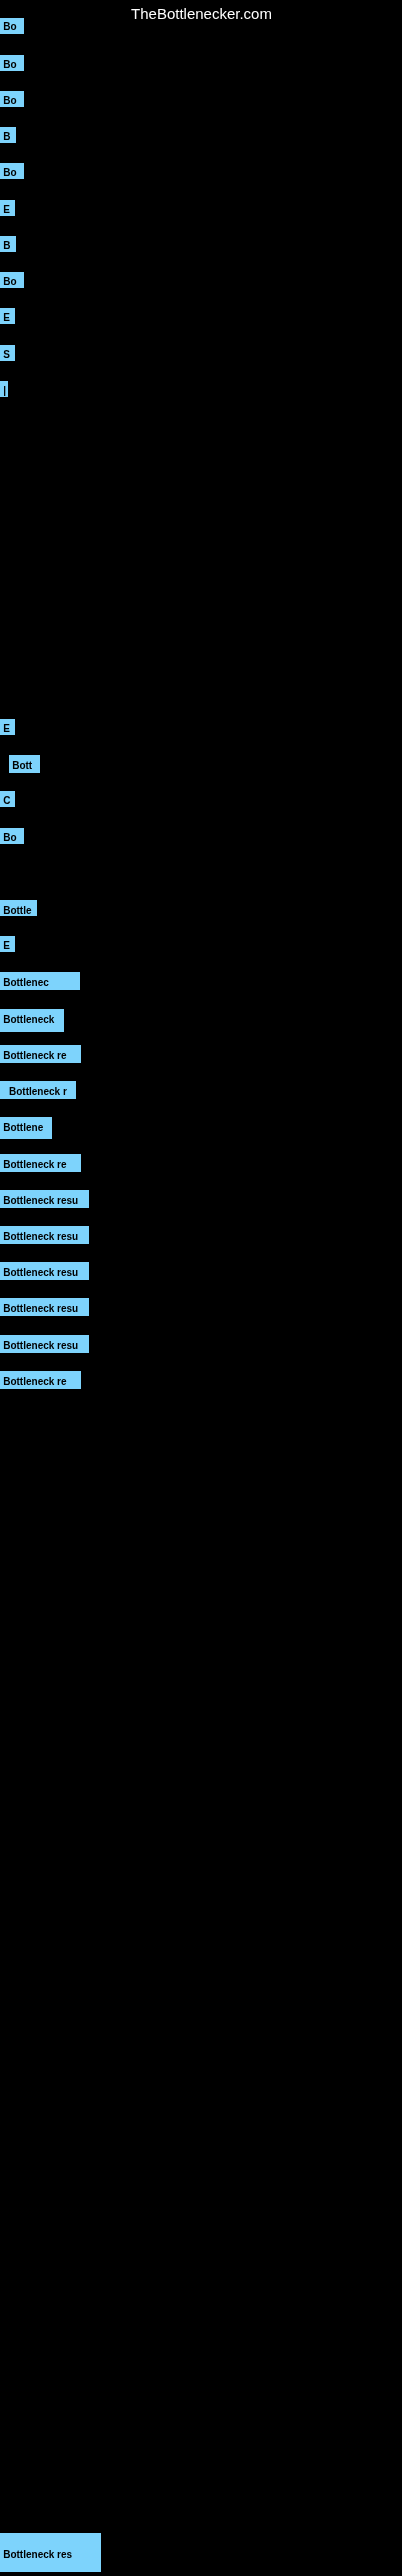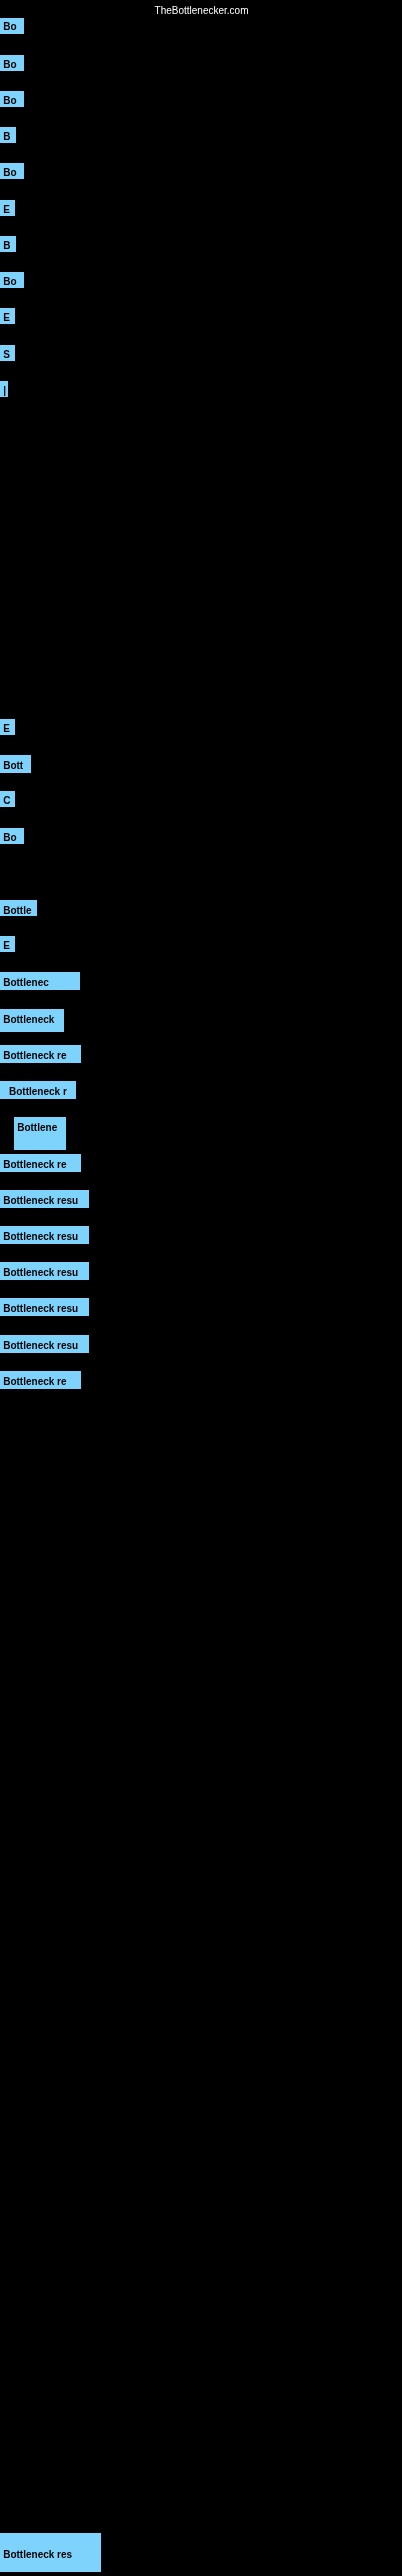--- a/index.html
+++ b/index.html
@@ -10,21 +10,21 @@
       font-family: Arial, sans-serif;
       position: relative;
       overflow-x: hidden;
     }
     .site-title {
       position: absolute;
       top: 4.8px;
       left: 50%;
       transform: translateX(-50%);
       color: #fff;
-      font-size: 10px;
+      font-size: 15px;
       white-space: nowrap;
     }
     .orange-label {
       position: absolute;
       background-color: #7dd3fc;
       color: #000;
       font-size: 10px;
       font-weight: bold;
       padding: 1.6px 3.2px;
       white-space: nowrap;
@@ -42,30 +42,30 @@
     <div class="orange-label" style="top: 91px; left: 0px; width: 24px; height: 16px; line-height: 16px;">Bo</div>
     <div class="orange-label" style="top: 127px; left: 0px; width: 16px; height: 16px; line-height: 16px;">B</div>
     <div class="orange-label" style="top: 163px; left: 0px; width: 24px; height: 16px; line-height: 16px;">Bo</div>
     <div class="orange-label" style="top: 200px; left: 0px; width: 14.5px; height: 16px; line-height: 16px;">E</div>
     <div class="orange-label" style="top: 236px; left: 0px; width: 16px; height: 16px; line-height: 16px;">B</div>
     <div class="orange-label" style="top: 272px; left: 0px; width: 24px; height: 16px; line-height: 16px;">Bo</div>
     <div class="orange-label" style="top: 308px; left: 0px; width: 14.5px; height: 16px; line-height: 16px;">E</div>
     <div class="orange-label" style="top: 345px; left: 0px; width: 14.5px; height: 16px; line-height: 16px;">S</div>
     <div class="orange-label" style="top: 381px; left: 0px; width: 8px; height: 16px; line-height: 16px;">|</div>
     <div class="orange-label" style="top: 719px; left: 0px; width: 14.5px; height: 16px; line-height: 16px;">E</div>
-    <div class="orange-label" style="top: 755px; left: 0px; width: 31px; height: 17.7px; line-height: 17.7px;">Bott</div>
+    <div class="orange-label" style="top: 755px; left: 9px; width: 31px; height: 17.7px; line-height: 17.7px;">Bott</div>
     <div class="orange-label" style="top: 791px; left: 0px; width: 14.5px; height: 16px; line-height: 16px;">C</div>
     <div class="orange-label" style="top: 828px; left: 0px; width: 24px; height: 16px; line-height: 16px;">Bo</div>
     <div class="orange-label" style="top: 900px; left: 0px; width: 37px; height: 16px; line-height: 17.7px;">Bottle</div>
     <div class="orange-label" style="top: 936px; left: 0px; width: 14.5px; height: 16px; line-height: 16px;">E</div>
     <div class="orange-label" style="top: 972px; left: 0px; width: 80px; height: 17.7px; line-height: 17.7px;">Bottlenec</div>
     <div class="orange-label" style="top: 1009px; left: 0px; width: 64px; height: 23px; line-height: 17.7px;">Bottleneck</div>
     <div class="orange-label" style="top: 1045px; left: 0px; width: 81px; height: 17.7px; line-height: 17.7px;">Bottleneck re</div>
     <div class="orange-label" style="top: 1081px; left: 0px; width: 76px; height: 17.7px; line-height: 17.7px; padding-left: 9px;">Bottleneck r</div>
-    <div class="orange-label" style="top: 1117px; left: 14px; width: 52px; height: 33px; line-height: 17.7px;">Bottlene</div>
+    <div class="orange-label" style="top: 1117px; left: 0px; width: 52px; height: 22px; line-height: 17.7px;">Bottlene</div>
     <div class="orange-label" style="top: 1154px; left: 0px; width: 81px; height: 17.7px; line-height: 17.7px;">Bottleneck re</div>
     <div class="orange-label" style="top: 1190px; left: 0px; width: 89px; height: 17.7px; line-height: 17.7px;">Bottleneck resu</div>
     <div class="orange-label" style="top: 1226px; left: 0px; width: 89px; height: 17.7px; line-height: 17.7px;">Bottleneck resu</div>
     <div class="orange-label" style="top: 1262px; left: 0px; width: 89px; height: 17.7px; line-height: 17.7px;">Bottleneck resu</div>
     <div class="orange-label" style="top: 1298px; left: 0px; width: 89px; height: 17.7px; line-height: 17.7px;">Bottleneck resu</div>
     <div class="orange-label" style="top: 1335px; left: 0px; width: 89px; height: 17.7px; line-height: 17.7px;">Bottleneck resu</div>
     <div class="orange-label" style="top: 1371px; left: 0px; width: 81px; height: 17.7px; line-height: 17.7px;">Bottleneck re</div>
     <div class="orange-label" style="top: 2533px; left: 0px; width: 101px; height: 39px; line-height: 39px;">Bottleneck res</div>
   </div>
 

